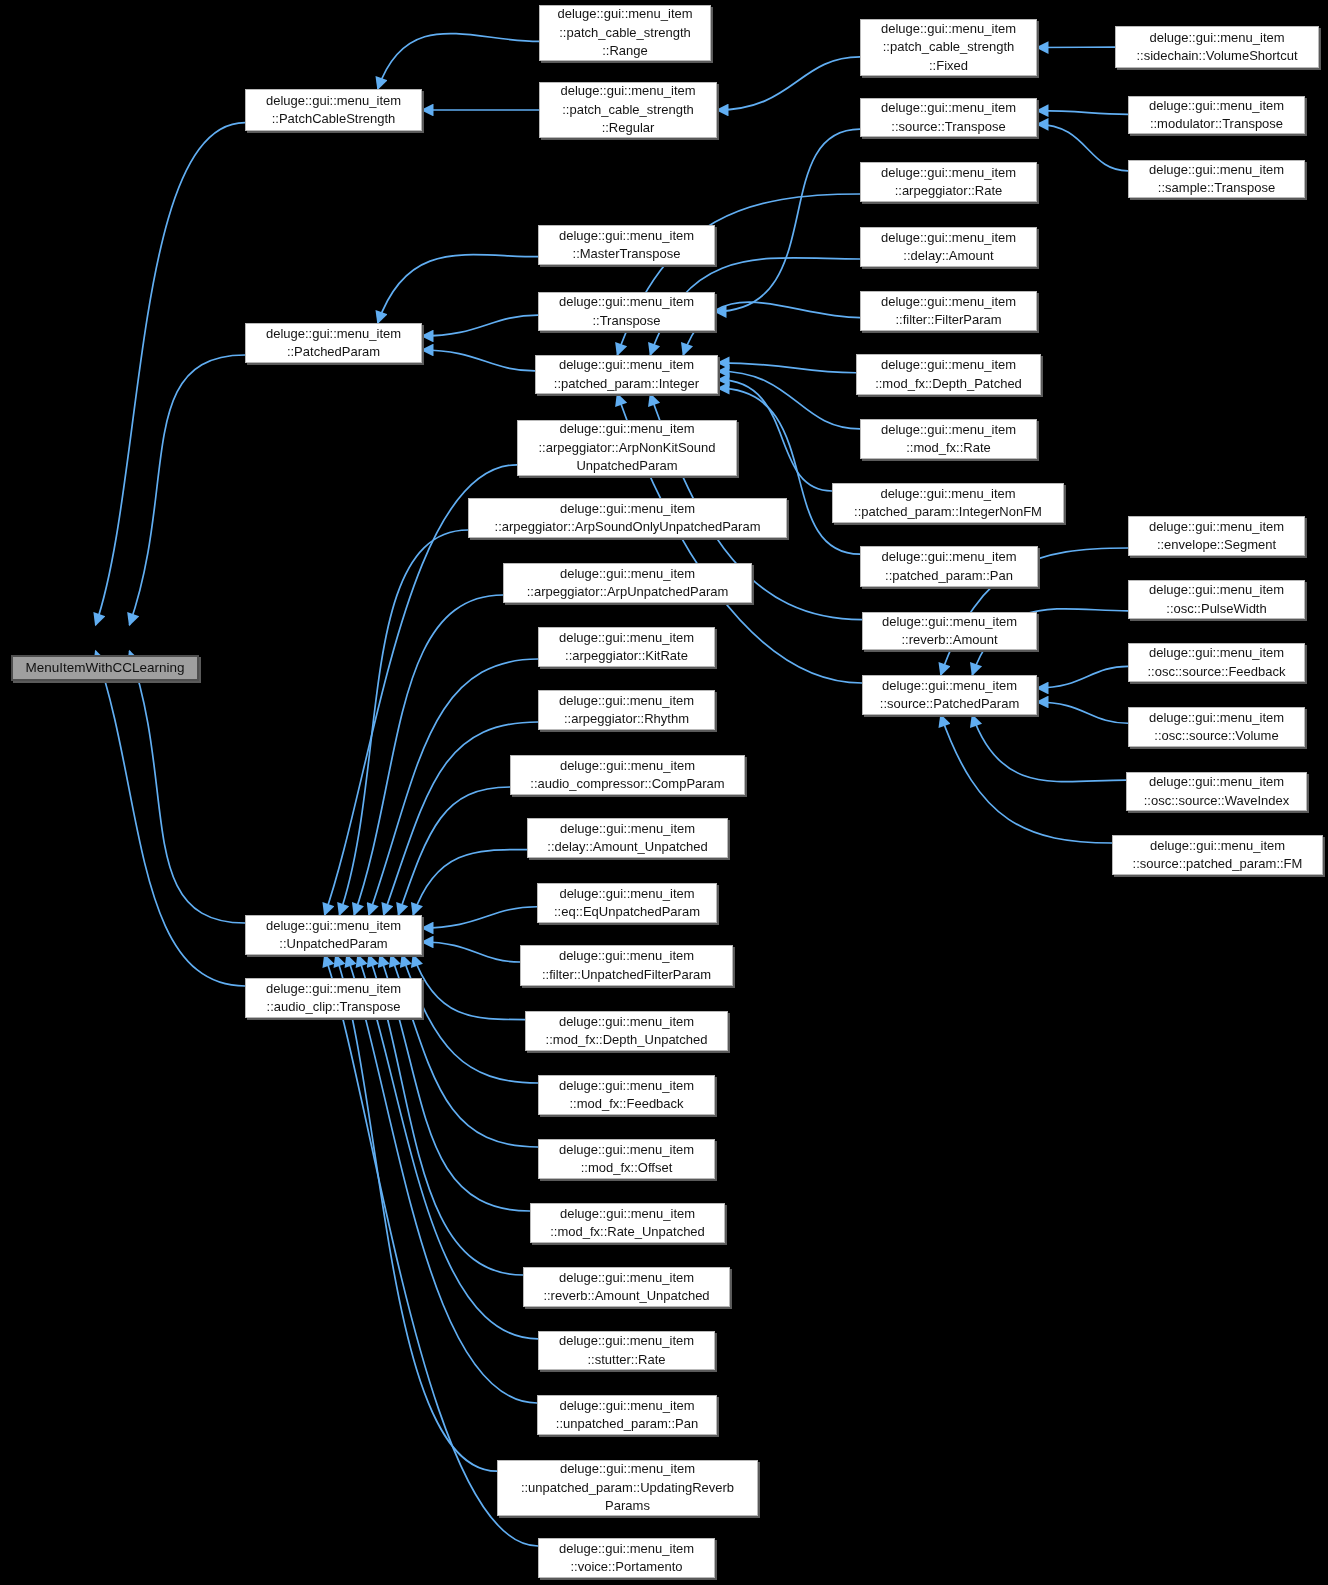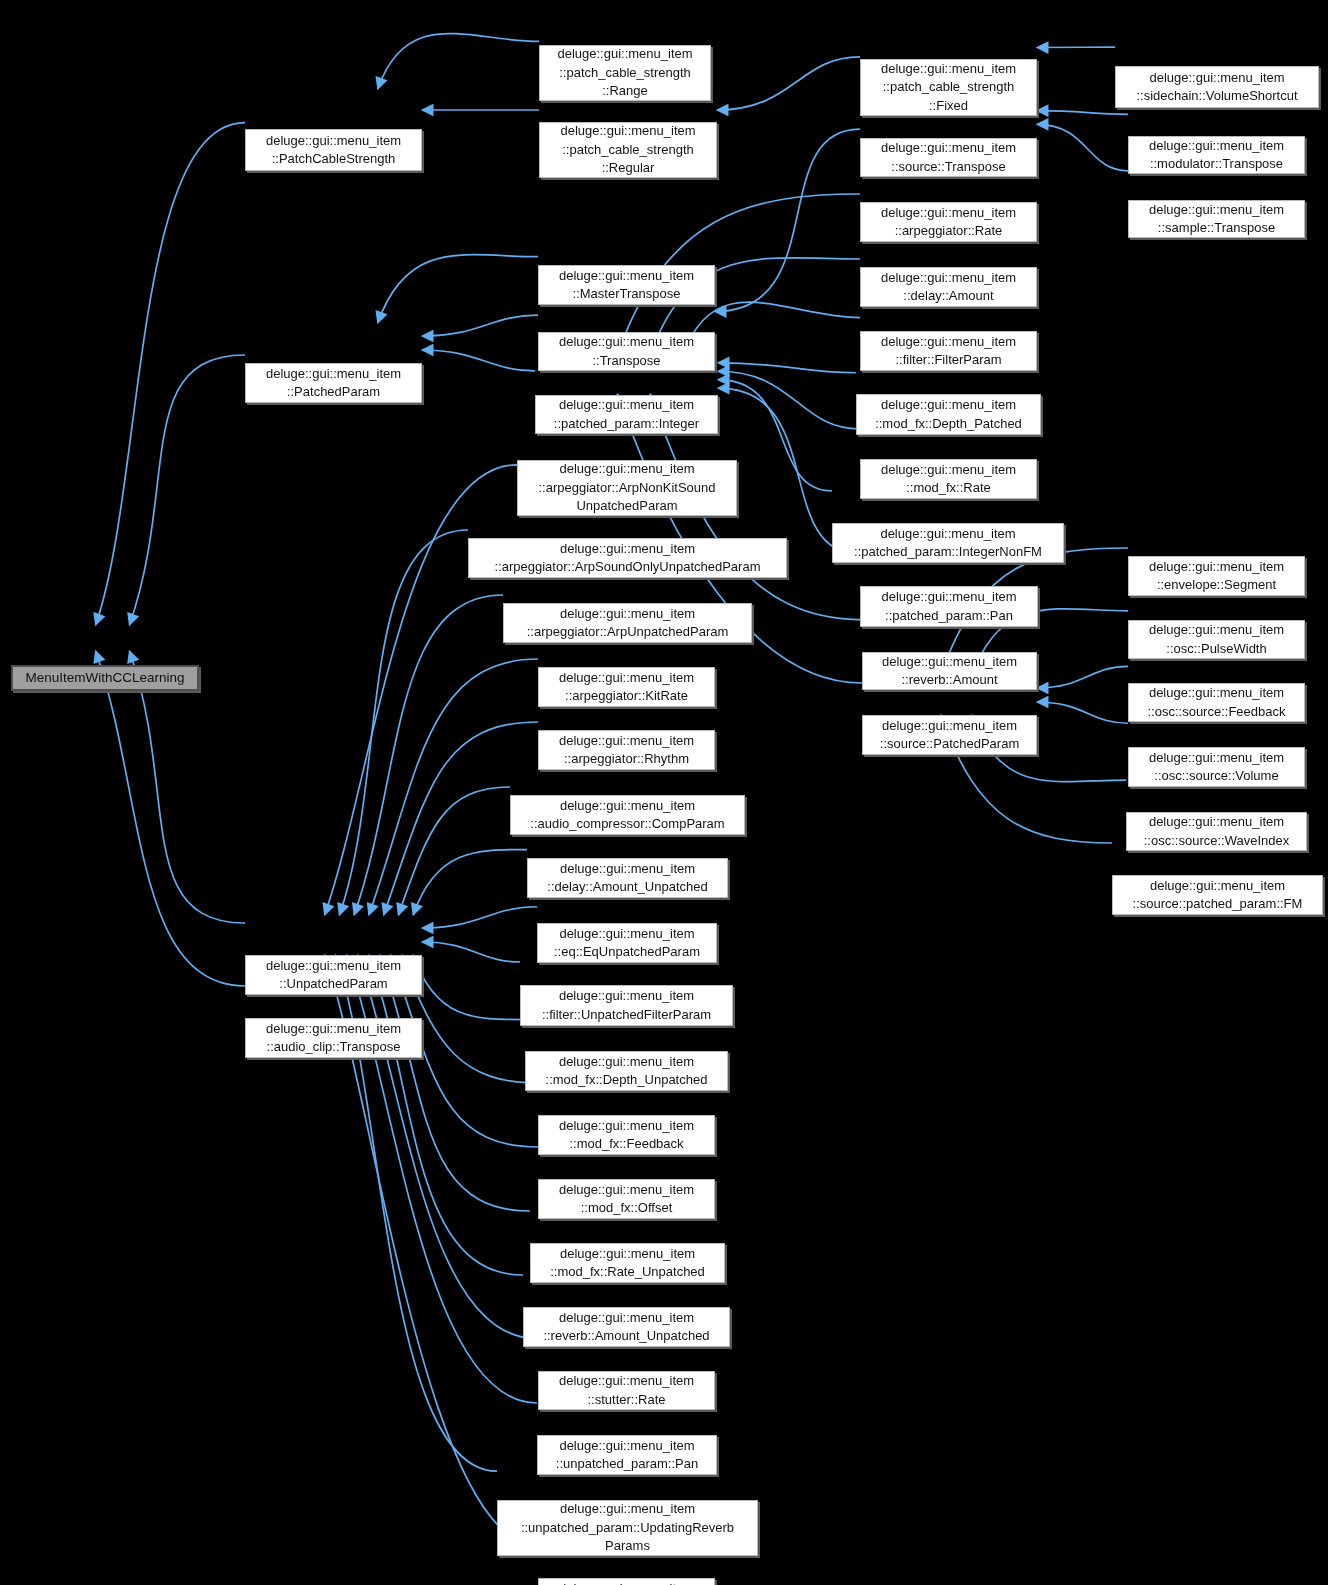--- a/index.html
+++ b/index.html
@@ -5,21 +5,21 @@
   html,body{margin:0;padding:0;background:#000;}
   #canvas{
     position:relative;width:1328px;height:1585px;background:#000;overflow:hidden;
     font-family:"Liberation Sans",sans-serif;
   }
   #edges{position:absolute;left:0;top:0;}
   .node{
     position:absolute;display:flex;align-items:center;justify-content:center;
     box-sizing:border-box;text-align:center;background:#fff;
     border:1px solid #b9b9b9;box-shadow:2px 2px 0 #5a5a5a;
-    color:#141414;font-size:13px;line-height:1.42;cursor:pointer;margin-top:40px;
+    color:#141414;font-size:13px;line-height:1.42;cursor:pointer;
   }
   .node span{white-space:pre-line;display:block;pointer-events:none;}
   .node.root{
     background:#9f9f9f;border:2px solid #4e4e4e;font-size:13.5px;color:#111;
   }
 </style>
 </head>
 <body>
 
 <div id="canvas">
@@ -72,21 +72,21 @@
         <path d="M538,1083 C463.32073095563936,1083 434.7596802069078,1048.3490863054508 402.0875,955" marker-end="url(#arw)"></path>
         <path d="M538,1147 C441.28131462845454,1147 433.3394248500511,1075.8983567144319 391.025,955" marker-end="url(#arw)"></path>
         <path d="M530,1211 C418,1211 428.9625,1095 379.9625,955" marker-end="url(#arw)"></path>
         <path d="M523,1275 C411,1275 417.9,1095 368.9,955" marker-end="url(#arw)"></path>
         <path d="M538,1338.8 C426,1338.8 406.8375,1095 357.8375,955" marker-end="url(#arw)"></path>
         <path d="M537,1403 C425,1403 395.775,1095 346.775,955" marker-end="url(#arw)"></path>
         <path d="M497,1471.2 C385,1471.2 384.7125,1095 335.7125,955" marker-end="url(#arw)"></path>
         <path d="M538,1546 C426,1546 373.65,1095 324.65,955" marker-end="url(#arw)"></path>
       </g>
   </svg>
-<div class="node root" style="left: 11px; top: 625px; width: 188px; height: 26px; justify-content: center;">
+<div class="node root" style="left: 11px; top: 655px; width: 188px; height: 26px; justify-content: center;">
       <span>MenuItemWithCCLearning</span>
     </div>
     <div class="node" style="left: 245px; top: 89px; width: 177px; height: 42px;">
       <span>deluge::gui::menu_item
 ::PatchCableStrength</span>
     </div>
     <div class="node" style="left: 245px; top: 323px; width: 177px; height: 40px;">
       <span>deluge::gui::menu_item
 ::PatchedParam</span>
     </div>

